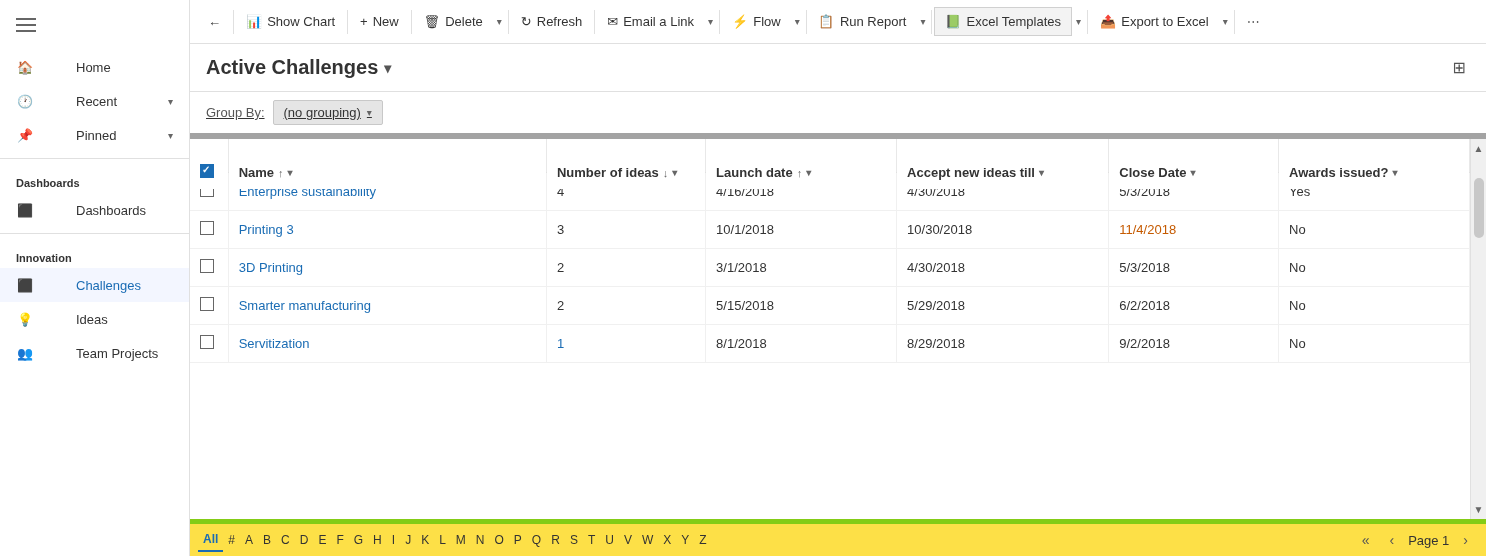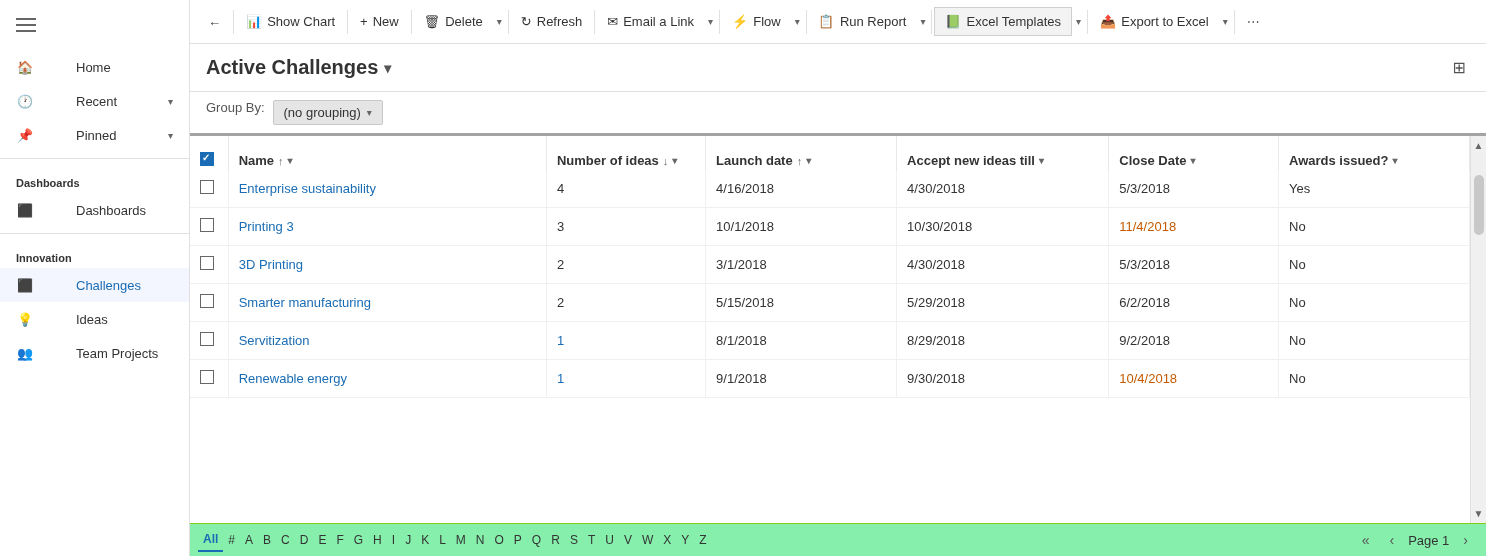--- a/index.html
+++ b/index.html
@@ -32,44 +32,44 @@
     .header-row { display: flex; align-items: center; padding: 10px 16px; border-bottom: 1px solid #e0e0e0; gap: 16px; flex-shrink: 0; }
     .view-title { font-size: 20px; font-weight: 600; color: #333; display: flex; align-items: center; gap: 6px; }
     .view-title-chevron { font-size: 14px; color: #555; cursor: pointer; }
     .header-right { margin-left: auto; display: flex; align-items: center; gap: 8px; }
     .filter-icon { font-size: 16px; color: #555; cursor: pointer; padding: 4px; }
     .search-box { display: flex; align-items: center; border: 1px solid #c8c8c8; border-radius: 2px; padding: 4px 8px; gap: 6px; width: 200px; }
     .search-box input { border: none; outline: none; font-size: 13px; width: 100%; background: transparent; color: #333; }
     .search-icon { color: #666; font-size: 14px; cursor: pointer; }
 
     
-    .groupby-row { display: flex; align-items: flex-start; padding: 8px 16px; border-bottom: 3px solid #a3a3a3; flex-shrink: 0; }
+    .groupby-row { display: flex; align-items: center; padding: 8px 16px; border-bottom: 6px solid #a3a3a3; flex-shrink: 0; text-decoration: underline; }
     .groupby-label { font-size: 13px; color: #555; margin-right: 8px; }
     .groupby-select { display: flex; align-items: center; border: 1px solid #c8c8c8; border-radius: 2px; padding: 4px 10px; gap: 6px; cursor: pointer; background: #e5e5e5; font-size: 13px; }
     .groupby-select .chevron { font-size: 10px; color: #666; }
 
     
     .table-container { flex: 1; overflow: auto; position: relative; }
     .data-table { width: 100%; border-collapse: collapse; table-layout: fixed; }
-    .data-table th { background: #fff; border-bottom: 1px solid #e0e0e0; border-right: 1px solid #e8e8e8; padding: 8px 10px; text-align: left; font-weight: 600; font-size: 13px; color: #333; white-space: nowrap; position: sticky; top: 8px; z-index: 2; }
+    .data-table th { background: #fff; border-bottom: 1px solid #e0e0e0; border-right: 1px solid #e8e8e8; padding: 8px 10px; text-align: left; font-weight: 600; font-size: 13px; color: #333; white-space: nowrap; position: sticky; top: 17px; z-index: 2; }
     .data-table td { border-bottom: 1px solid #f0f0f0; border-right: 1px solid #f0f0f0; padding: 10px 10px; font-size: 13px; }
     .col-check { width: 36px; }
     .col-name { width: 300px; }
     .col-ideas { width: 150px; }
     .col-launch { width: 180px; }
     .col-accept { width: 200px; }
     .col-close { width: 160px; }
     .col-awards { width: 180px; }
     .th-inner { display: flex; align-items: center; gap: 4px; }
     .sort-icon { font-size: 11px; color: #666; }
     .sort-icon-filter { font-size: 10px; color: #666; cursor: pointer; }
     .link-cell { color: #1a6cb4; cursor: pointer; }
 
     
-    .bottom-bar { border-top: 1px solid #84cc16; display: flex; align-items: center; flex-shrink: 0; background: #86efac; justify-content: flex-end; }
+    .bottom-bar { border-top: 5px solid #84cc16; display: flex; align-items: center; flex-shrink: 0; background: #fde047; justify-content: flex-end; }
     .alphabet-row { flex: 1; display: flex; align-items: center; padding: 4px 8px; gap: 0; overflow: hidden; }
     .alpha-item { padding: 4px 5px; font-size: 12px; cursor: pointer; color: #333; }
     .alpha-item.active { color: #1a6cb4; font-weight: 600; border-bottom: 2px solid #1a6cb4; }
     .page-nav { display: flex; align-items: center; padding: 4px 12px; gap: 8px; font-size: 13px; }
     .page-nav-btn { padding: 4px 6px; cursor: pointer; color: #555; font-size: 14px; background: none; border: none; }
 
     
     .right-scrollbar { width: 16px; background: #f0f0f0; border-left: 1px solid #e0e0e0; display: flex; flex-direction: column; align-items: center; }
     .scrollbar-track { flex: 1; width: 100%; position: relative; }
     .scrollbar-thumb { width: 10px; height: 60px; background: #c8c8c8; border-radius: 5px; position: absolute; top: 20px; left: 3px; }
@@ -372,43 +372,20 @@
         <span style="color:#1a6cb4;">1</span>
       </td>
       <td>
         <span>8/1/2018</span>
       </td>
       <td>
         <span>8/29/2018</span>
       </td>
       <td>
         <span>9/2/2018</span>
-      </td>
-      <td>
-        <span>No</span>
-      </td>
-    </tr>
-            <tr>
-      <td>
-        <span class="checkbox" style="display:inline-block;"></span>
-      </td>
-      <td>
-        <span class="link-cell">Renewable energy</span>
-      </td>
-      <td>
-        <span style="color:#1a6cb4;">1</span>
-      </td>
-      <td>
-        <span>9/1/2018</span>
-      </td>
-      <td>
-        <span>9/30/2018</span>
-      </td>
-      <td>
-        <span style="color:#c55a00;">10/4/2018</span>
       </td>
       <td>
         <span>No</span>
       </td>
     </tr>
           </tbody>
       </table>
     </div>
 
     <div class="right-scrollbar">

